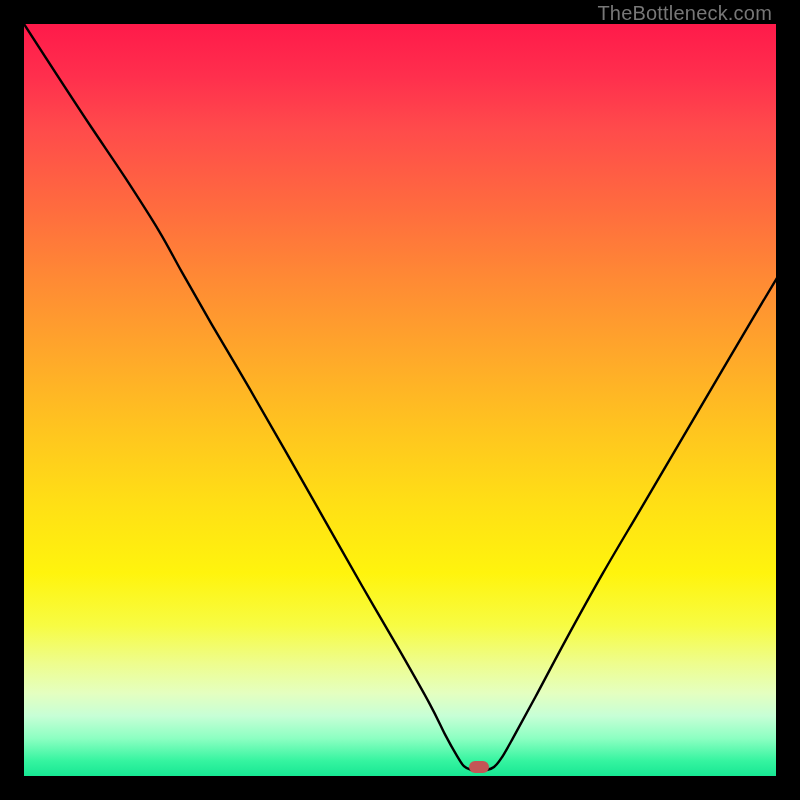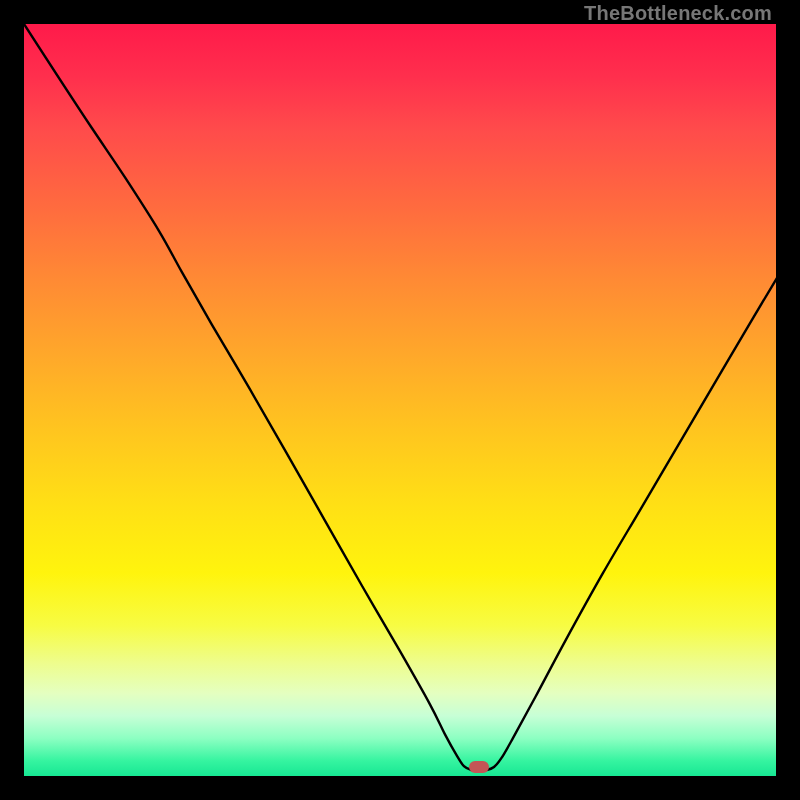--- a/index.html
+++ b/index.html
@@ -16,21 +16,21 @@
     width: 800px;
     height: 800px;
     background: #000;
   }
   .watermark {
     position: absolute;
     top: 2px;
     right: 28px;
     color: #777;
     font-size: 20px;
-    font-weight: 700;
+    font-weight: 400;
     letter-spacing: 0.2px;
     z-index: 5;
   }
   .plot {
     position: absolute;
     left: 24px;
     top: 24px;
     width: 752px;
     height: 752px;
     overflow: hidden;

